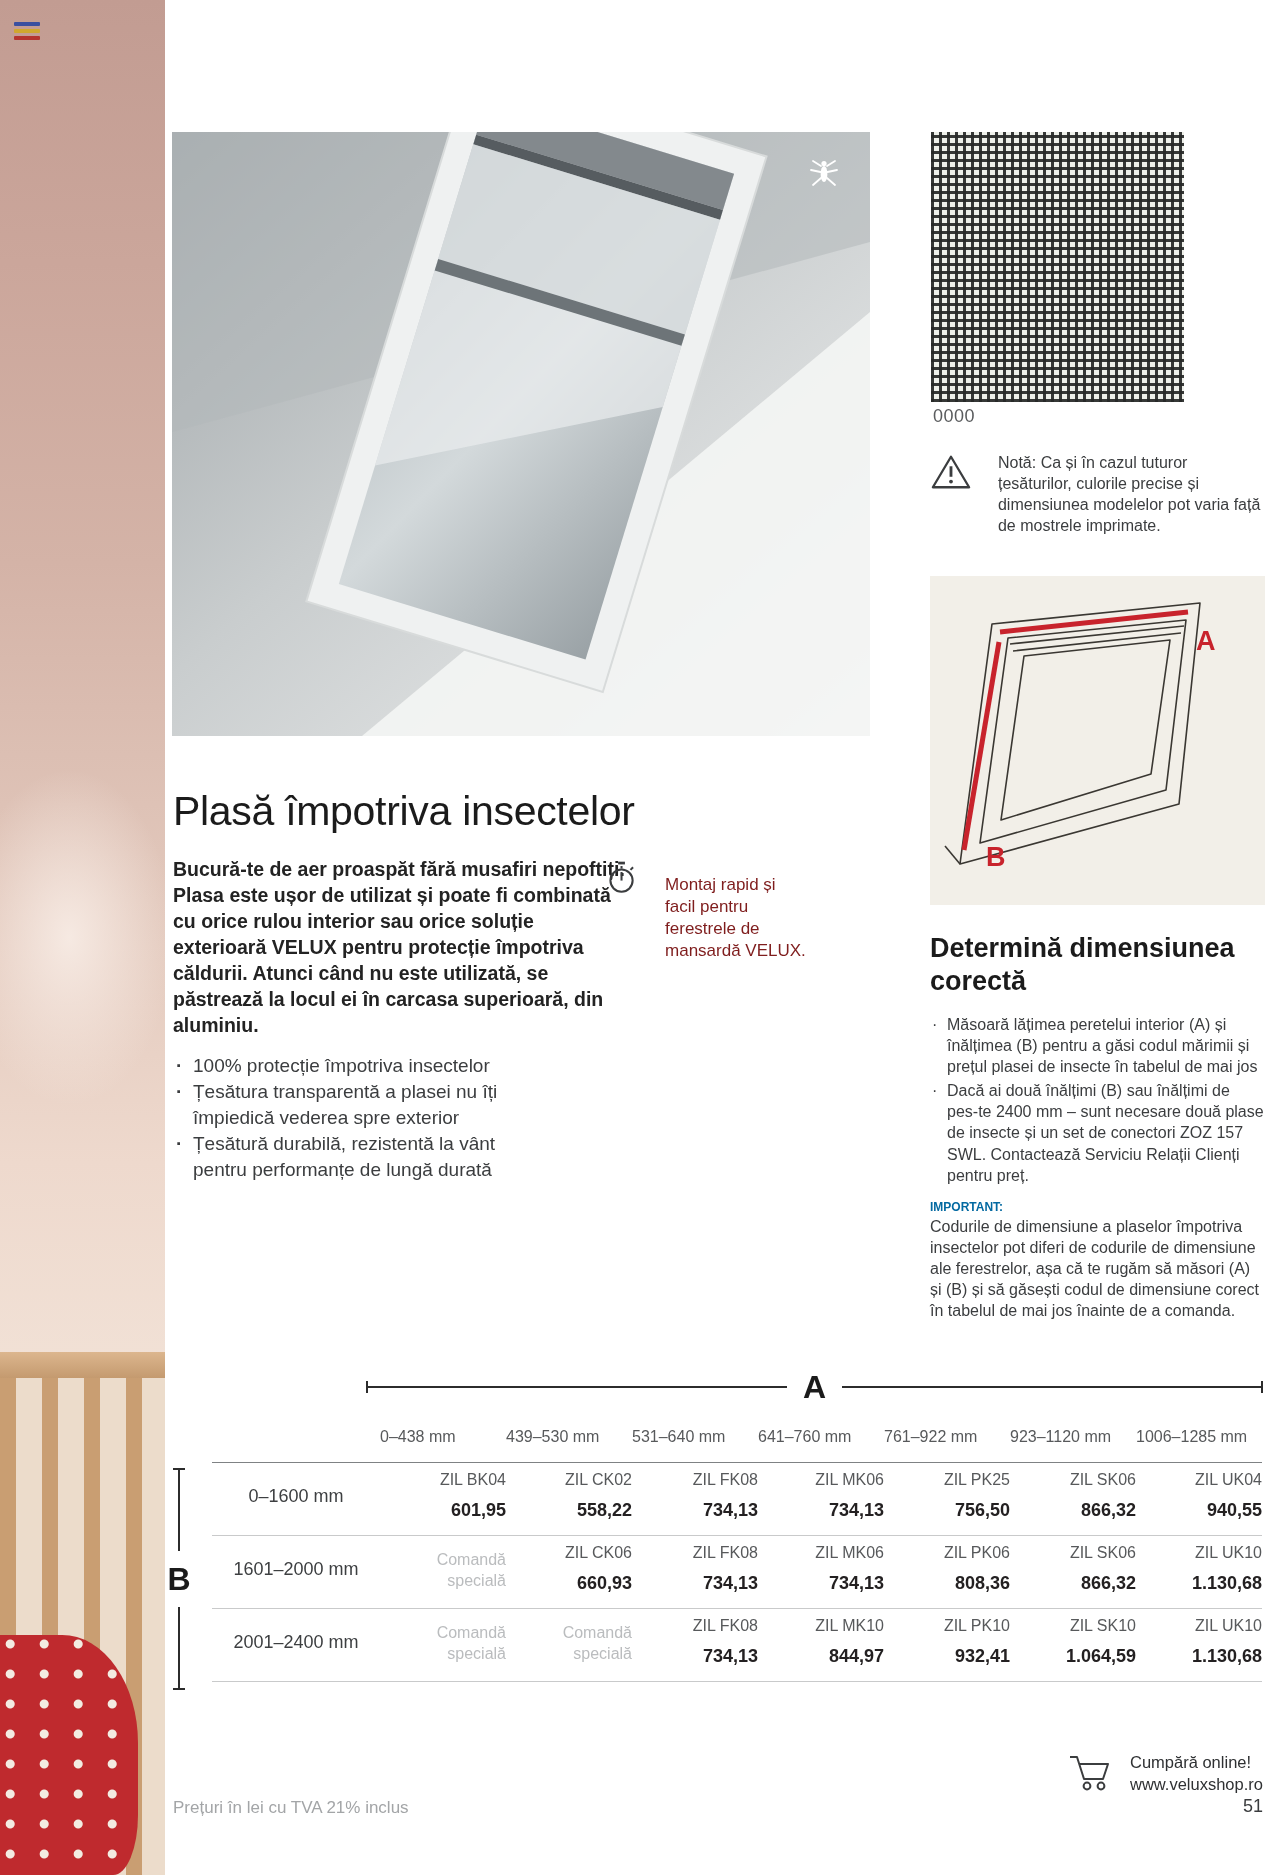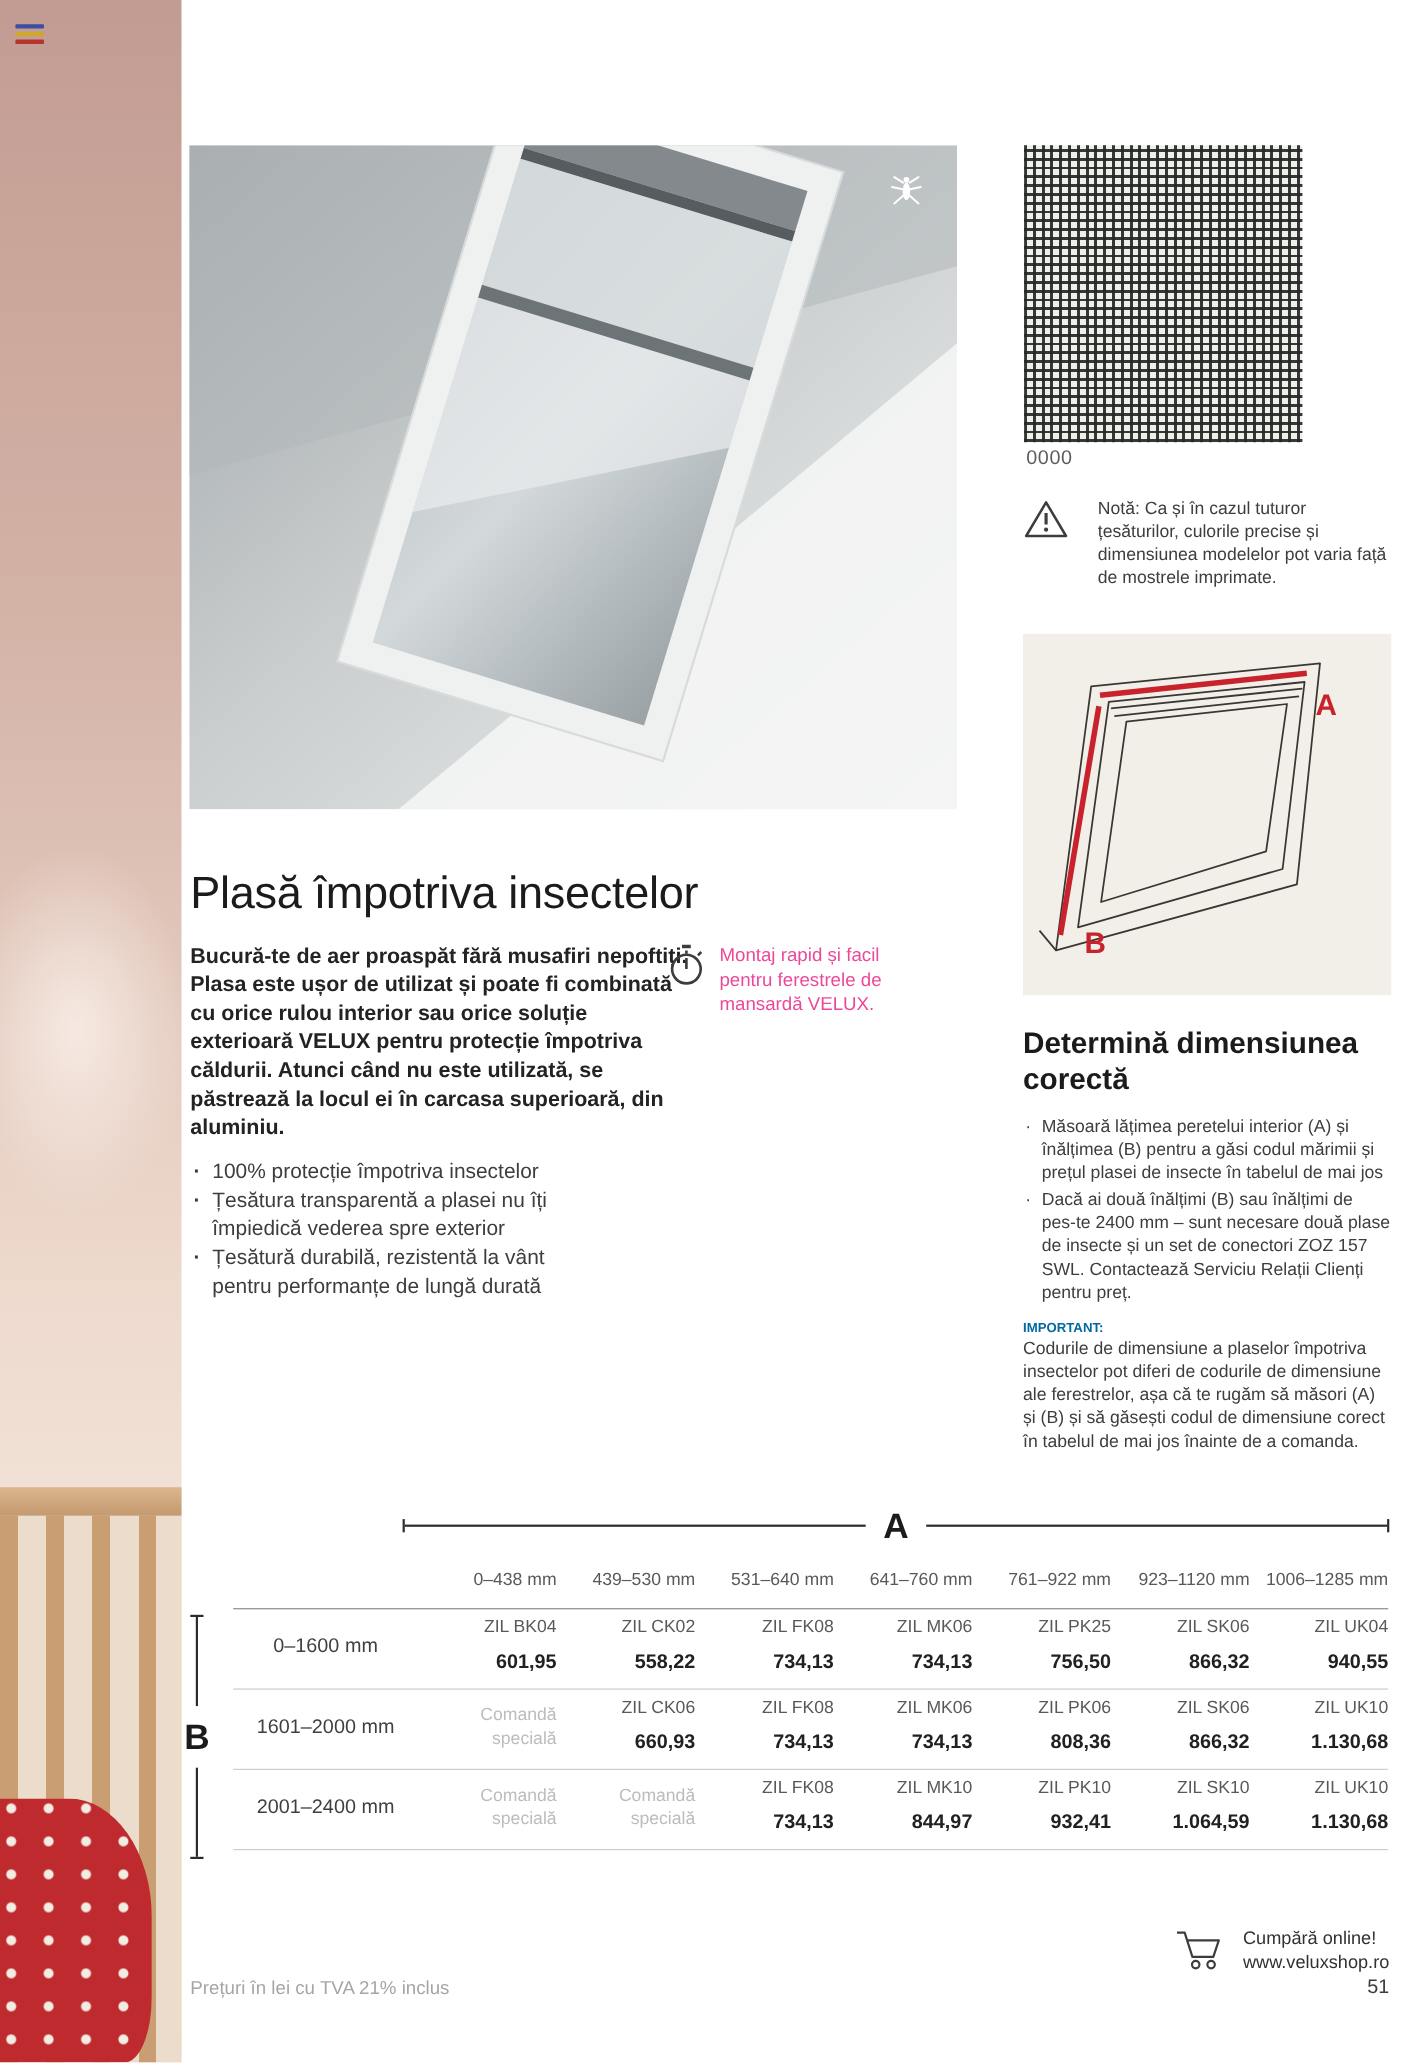--- a/index.html
+++ b/index.html
@@ -45,36 +45,36 @@
 
   
   .title{position:absolute;left:173px;top:788px;margin:0;font-size:41px;font-weight:400;color:#1b1b1b;letter-spacing:-.3px}
   .lead{position:absolute;left:173px;top:856px;width:452px;margin:0;font-size:19.5px;line-height:26px;font-weight:700;color:#232323}
   .features{position:absolute;left:173px;top:1052px;width:368px;margin:1px;padding:0;list-style:none;
     font-size:19px;line-height:26px;color:#3b3d3f}
   .features li{padding-left:19px;position:relative}
   .features li::before{content:"·";position:absolute;left:2px;font-weight:700}
 
   .install{position:absolute;left:607px;top:858px;width:215px;display:flex;gap:13px}
-  .install p{margin:0;font-size:17px;line-height:22px;color:#ec4899;width:165px}
+  .install p{margin:16px;font-size:17px;line-height:22px;color:#7f1d1d;width:165px}
 
   
   .sizing{position:absolute;left:930px;top:932px;width:335px}
   .sizing h2{margin:0 0 16px;font-size:27px;line-height:1.22;font-weight:700;color:#1b1b1b}
   .sizing ul{margin:0;padding:0;list-style:none;font-size:16px;line-height:21.3px;color:#3b3d3f}
   .sizing li{padding-left:17px;position:relative;margin-bottom:2px}
   .sizing li::before{content:"·";position:absolute;left:2px}
   .sizing h3{margin:14px 0 0;font-size:12px;color:#0369a1}
   .sizing .imp{margin:2px 0 0;font-size:16px;line-height:21px;color:#3b3d3f}
 
   
   .size-table{position:absolute;left:212px;top:1428px;width:1050px}
   .thead,.trow{display:grid;grid-template-columns:168px repeat(7,126px)}
   .thead{padding-bottom:16px;border-bottom:1px solid #7f8284}
-  .hcell{font-size:16px;color:#57595b;text-align:right}
+  .hcell{font-size:16px;color:#57595b;text-align:left}
   .trow{border-bottom:1px solid #c9cacb;padding:8px 0 14px;min-height:73px;box-sizing:border-box}
   .rowlabel{font-size:18px;color:#3d3f41;align-self:center;text-align:center}
   .cell{text-align:right}
   .code{font-size:16px;color:#57595b}
   .price{font-size:18px;font-weight:700;color:#232021;margin-top:11px}
   .sptext{font-size:16px;color:#babcbe;line-height:1.3;margin-top:6px;width:86px;margin-left:auto;}
 
   .dim-a{position:absolute;left:366px;top:1366px;width:897px;height:42px;display:flex;align-items:center}
   .dim-a .line{flex:1;height:2px;background:#2c2c2c}
   .dim-a .cap{width:2px;height:12px;background:#2c2c2c}

